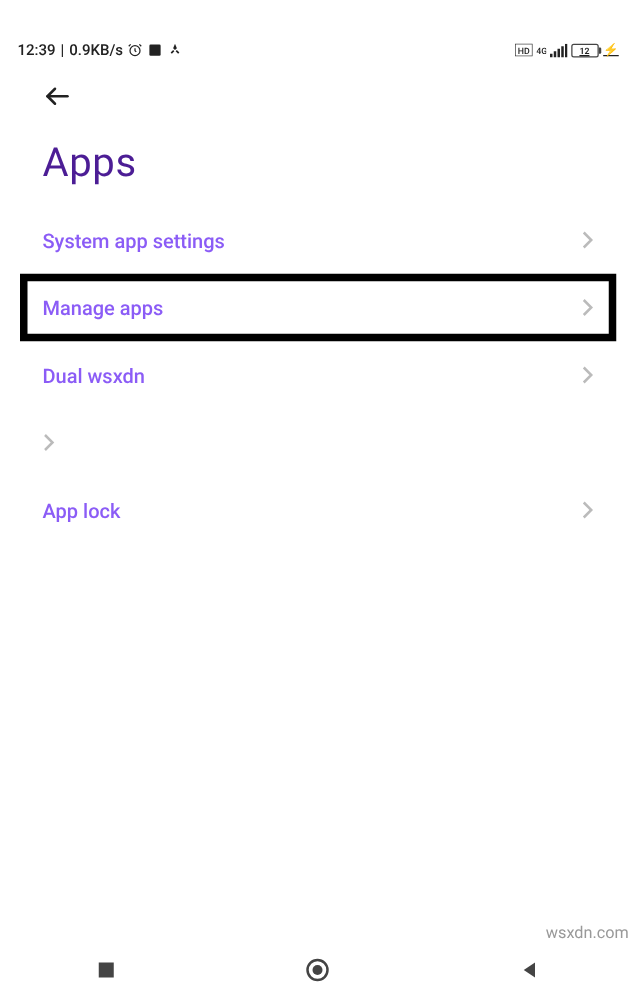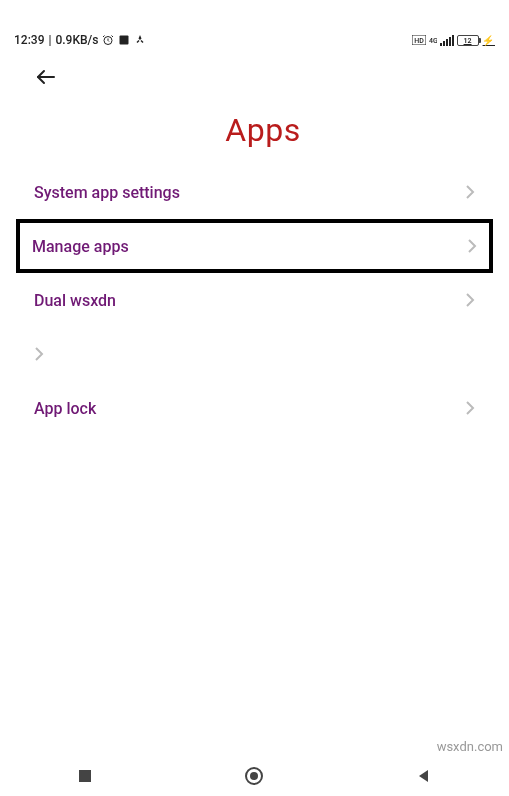--- a/index.html
+++ b/index.html
@@ -3,26 +3,26 @@
 <meta charset="utf-8">
 <style>
   * { box-sizing: border-box; margin: 0; padding: 0; }
   html, body { width: 509px; height: 796px; font-family: -apple-system, Roboto, "Segoe UI", sans-serif; background: #fff; color: #000; position: relative; }
   .status-bar { display: flex; justify-content: space-between; align-items: center; padding: 4px 14px 2px 14px; height: 24px; font-size: 12px; font-weight: 500; color: #222; margin-top: 27px; }
   .status-left { display: flex; align-items: center; gap: 4px; }
   .status-right { display: flex; align-items: center; gap: 3px; text-decoration: underline; }
   .status-icon { display: inline-flex; align-items: center; justify-content: center; }
   .header { padding: 14px 34px 4px 34px; }
   .back-arrow { width: 24px; height: 24px; display: flex; align-items: center; justify-content: center; cursor: pointer; }
-  .page-title { font-size: 32px; font-weight: 400; color: #b91c1c; padding: 18px 17px 16px 34px; letter-spacing: 0.5px; text-align: center; }
+  .page-title { font-size: 32px; font-weight: 400; color: #4c1d95; padding: 18px 17px 16px 34px; letter-spacing: 0.5px; }
   .list { display: flex; flex-direction: column; }
   .list-item { display: flex; justify-content: space-between; align-items: center; padding: 0 34px; height: 54px; cursor: pointer; }
-  .list-item-label { font-size: 16px; color: #701a75; font-weight: 500; }
+  .list-item-label { font-size: 16px; color: #8b5cf6; font-weight: 500; }
   .chevron { color: #bbb; display: flex; align-items: center; }
-  .highlight { border: 4px solid #000000; margin: 0 16px; padding: 0 12px; }
+  .highlight { border: 6px solid #000000; margin: 0 16px; padding: 0 12px; }
   .highlight .list-item-label { padding-left: 0; }
   .nav-bar { position: absolute; bottom: 0; left: 0; right: 0; height: 40px; display: flex; justify-content: space-around; align-items: center; border-top: none; }
   .nav-btn { width: 60px; height: 40px; display: flex; align-items: center; justify-content: center; cursor: pointer; }
   .watermark { position: absolute; right: 6px; bottom: 42px; font-size: 13px; color: #999; }
   .battery { border: 1px solid #444; border-radius: 2px; width: 22px; height: 11px; position: relative; display: inline-flex; align-items: flex-end; justify-content: center; font-size: 7px; font-weight: 600; }
   .battery::after { content: ""; position: absolute; right: -3px; top: 2px; width: 2px; height: 5px; background: #444; border-radius: 0 1px 1px 0; }
   .charge { font-size: 10px; margin-left: 1px; }
 </style>
 </head>
 <body>

